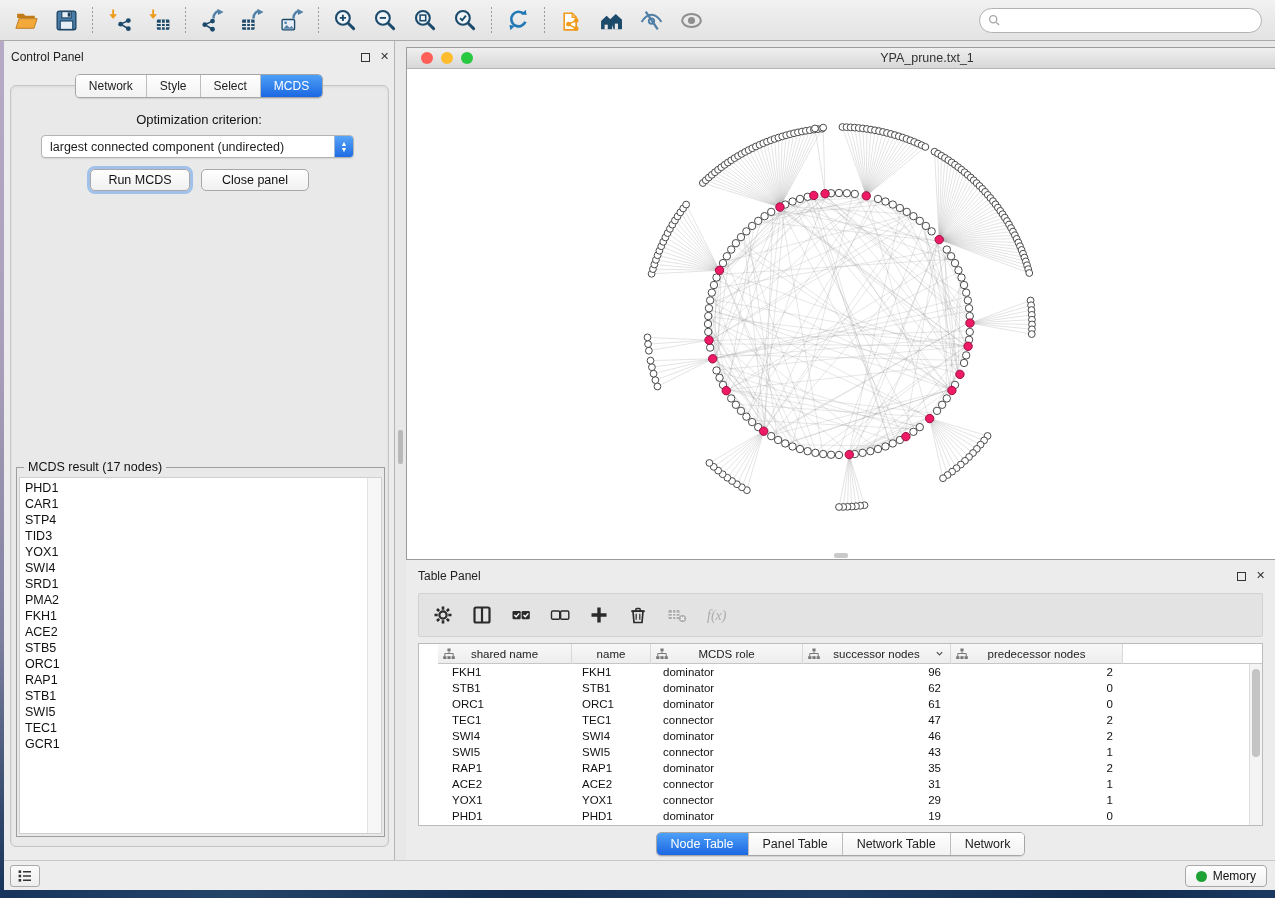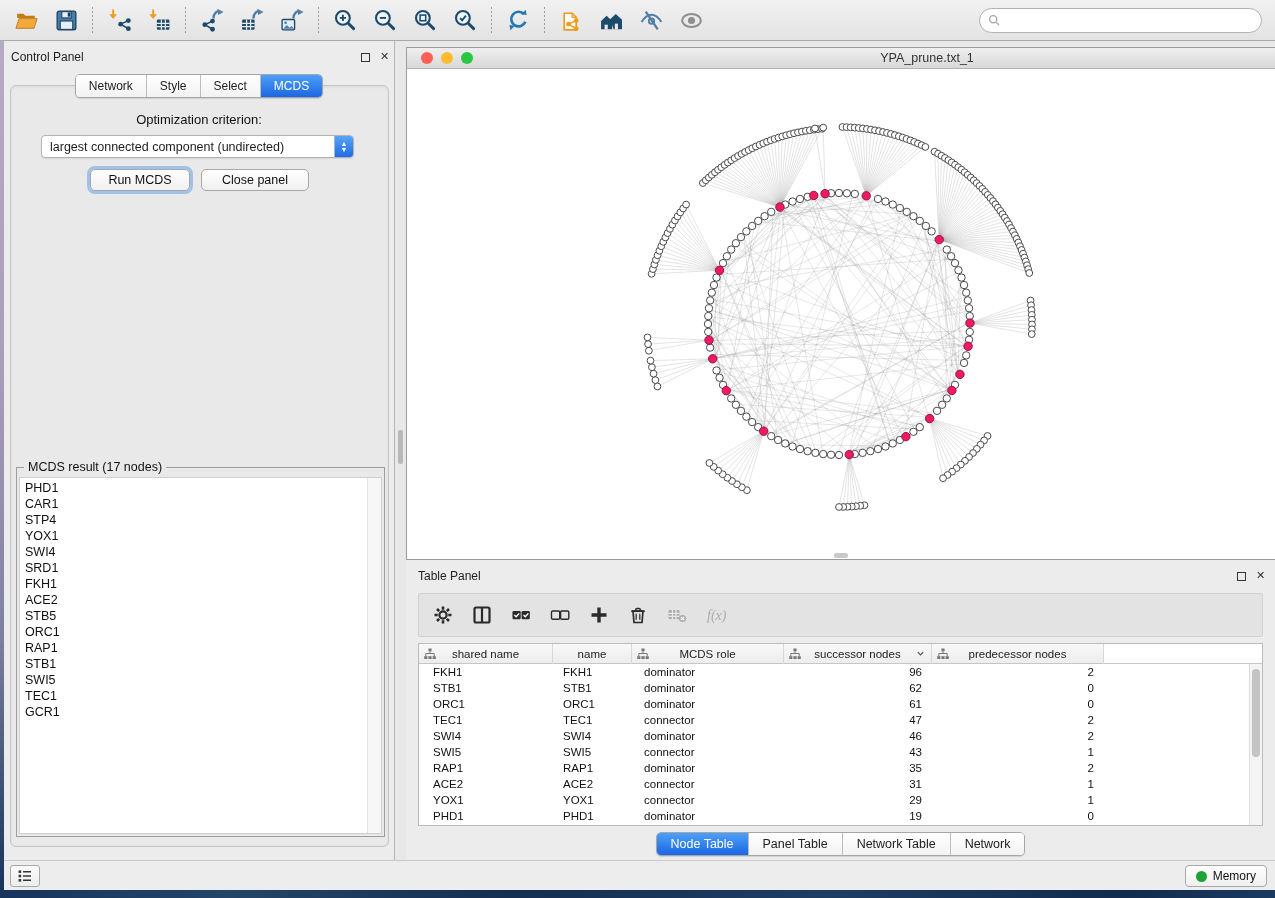--- a/index.html
+++ b/index.html
@@ -66,21 +66,21 @@
   #net-title{position:absolute;left:0;right:0;top:3px;text-align:center;font-size:12.5px;font-weight:500;color:#333;}
   #net-canvas{position:absolute;left:0;top:21px;}
   #net-sash{position:absolute;left:427px;top:505px;width:14px;height:5px;background:#c9c9c9;border-radius:2px;}
   
   #table-panel{position:absolute;left:406px;top:560px;width:869px;height:300px;background:#ececec;}
   #tp-toolbar{position:absolute;left:12px;top:33px;width:845px;height:44px;background:#e3e3e3;
     border:1px solid #d2d2d2;border-radius:2px;display:flex;align-items:center;padding-left:14px;}
   .tp-icon{width:20px;height:20px;margin-right:19px;border:none;background:transparent;padding:0;
     display:flex;align-items:flex-start;justify-content:center;}
   .tp-icon svg{width:20px;height:20px;}
-  #data-table{position:absolute;left:12px;top:83px;width:845px;height:183px;background:#fff;border:1px solid #bbb;overflow:hidden;}
+  #data-table{position:absolute;left:12px;top:83px;width:845px;height:183px;background:#fff;border:1px solid #bbb;overflow:hidden;padding-left:19px;}
   #thead{display:flex;height:20px;background:linear-gradient(#f8f8f8,#ededed);border-bottom:1px solid #c6c6c6;}
   .th{position:relative;height:20px;border-right:1px solid #d8d8d8;display:flex;align-items:center;justify-content:center;font-size:11.5px;color:#222;}
   .th .colicon{position:absolute;left:5px;top:4px;}
   .th .sort{position:absolute;right:6px;top:5px;color:#555;}
   .th-fill{flex:1;background:#fff;}
   .tr{display:flex;height:16px;}
   .td{height:16px;line-height:16px;font-size:11.5px;color:#111;white-space:nowrap;overflow:hidden;}
   #tbody{position:relative;}
   #tbl-scroll{position:absolute;right:0;top:20px;bottom:0;width:13px;background:#f4f4f4;border-left:1px solid #ddd;}
   #tbl-thumb{position:absolute;left:2px;top:5px;width:8px;height:88px;background:#c4c4c4;border-radius:4px;}
@@ -279,23 +279,25 @@
     <div id="opt-label">Optimization criterion:</div>
     <button class="cp-btn" id="run-btn">Run MCDS</button>
     <button class="cp-btn" id="close-panel-btn">Close panel</button>
     <div id="result-group">
       <div id="result-legend">MCDS result (17 nodes)</div>
       <div id="result-list">
         <div id="result-items">
             <div class="result-item">PHD1</div>
             <div class="result-item">CAR1</div>
             <div class="result-item">STP4</div>
+            <div class="result-item">TID3</div>
             <div class="result-item">YOX1</div>
             <div class="result-item">SWI4</div>
             <div class="result-item">SRD1</div>
+            <div class="result-item">PMA2</div>
             <div class="result-item">FKH1</div>
             <div class="result-item">ACE2</div>
             <div class="result-item">STB5</div>
             <div class="result-item">ORC1</div>
             <div class="result-item">RAP1</div>
             <div class="result-item">STB1</div>
             <div class="result-item">SWI5</div>
             <div class="result-item">TEC1</div>
             <div class="result-item">GCR1</div>
           </div>

